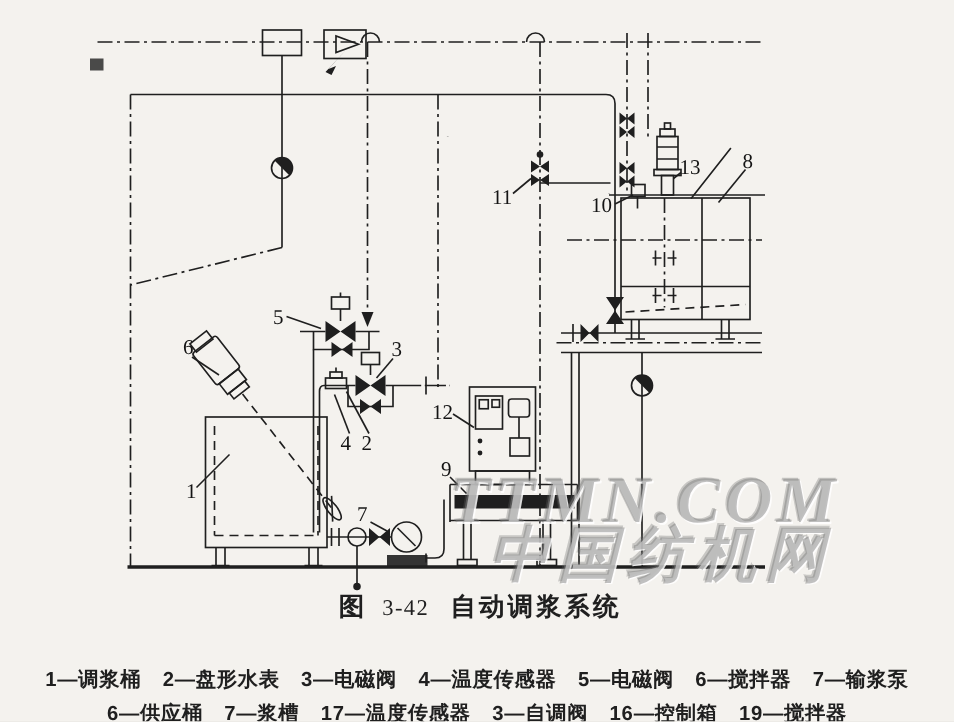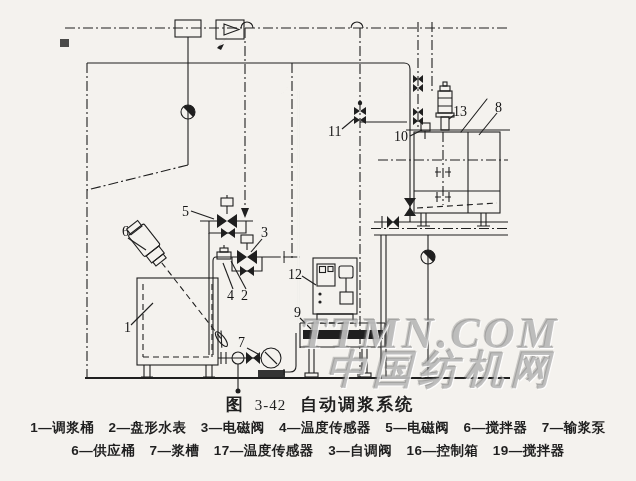--- a/index.html
+++ b/index.html
@@ -18,21 +18,21 @@
        letter-spacing:3px;color:rgba(125,125,125,0.48);
        text-shadow:1px 1px 0 rgba(255,255,255,0.85),-1px -1px 0 rgba(100,100,100,0.30);}
   .wm2{position:absolute;left:326px;top:342px;font-size:40px;font-weight:bold;font-style:italic;
        letter-spacing:6px;color:rgba(125,125,125,0.48);
        text-shadow:1px 1px 0 rgba(255,255,255,0.85),-1px -1px 0 rgba(100,100,100,0.30);}
   #caption{position:absolute;left:0;top:393px;width:552px;text-align:center;
            font-size:17px;font-weight:bold;letter-spacing:2px;margin-left:44px;}
   #caption .fignum{font-family:"Liberation Serif","DejaVu Serif",serif;font-weight:normal;
            font-size:15px;letter-spacing:1px;margin:0 14px 0 10px;}
   .legend{position:absolute;left:0;width:636px;text-align:center;font-size:13.5px;
-          font-weight:bold;letter-spacing:0.5px;white-space:nowrap;}
+          font-weight:bold;letter-spacing:0.5px;white-space:nowrap;margin-top:25px;}
   #legend1{top:419px;}
   #legend2{top:442px;}
   .legend span{margin:0 5px;}
 </style>
 </head>
 <body>
 
 <div id="page">
 <svg width="636" height="481" viewBox="0 0 636 481">
 

